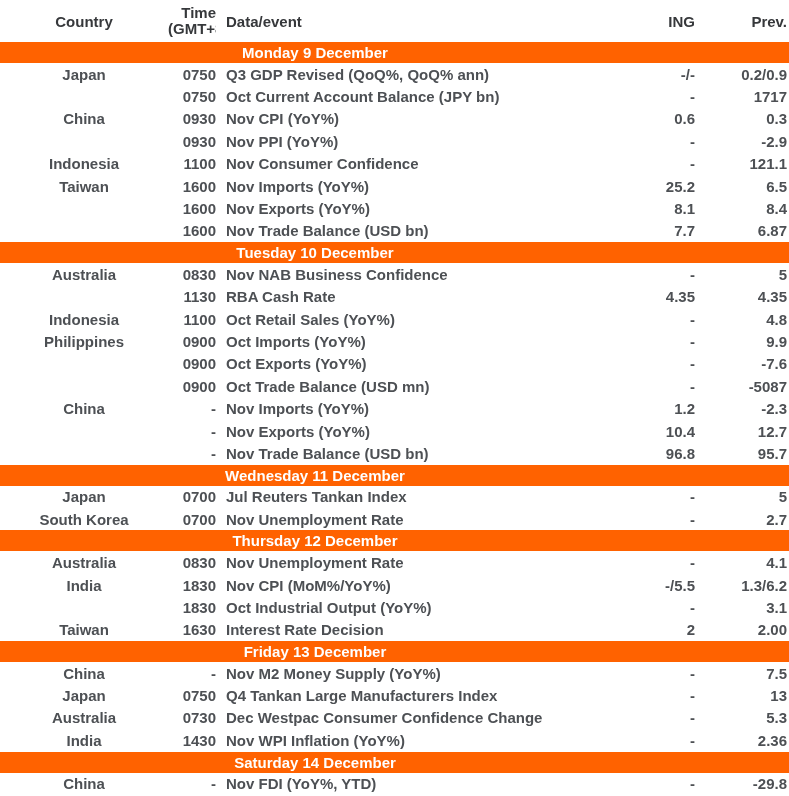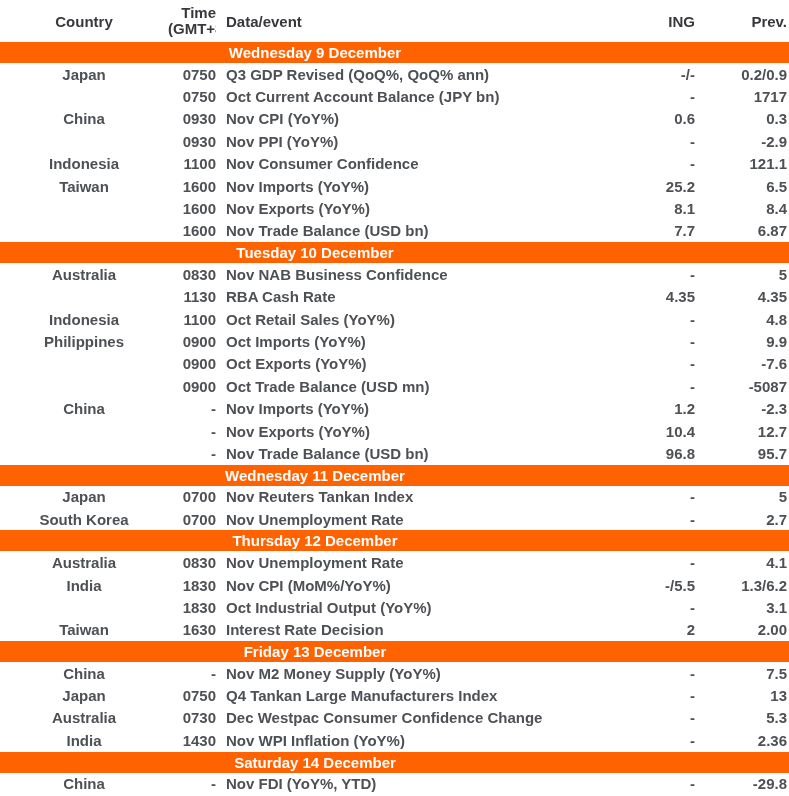--- a/index.html
+++ b/index.html
@@ -76,21 +76,21 @@
           <span>Time</span><br>
           <span>(GMT+8)</span>
         </th>
         <th class="h-event">Data/event</th>
         <th class="h-ing">ING</th>
         <th class="h-prev">Prev.</th>
       </tr>
     </thead>
     <tbody id="table-body">
   <tr class="band">
-    <td class="band-label" colspan="3">Wednesday 9 December</td>
+    <td class="band-label" colspan="3">Monday 9 December</td>
     <td class="band-fill" colspan="2"></td>
   </tr>
 
   <tr class="data-row">
     <td class="c-country">Japan</td>
     <td class="c-time">0750</td>
     <td class="c-event">Q3 GDP Revised (QoQ%, QoQ% ann)</td>
     <td class="c-ing">-/-</td>
     <td class="c-prev">0.2/0.9</td>
   </tr>
@@ -229,21 +229,21 @@
   </tr>
 
   <tr class="band">
     <td class="band-label" colspan="3">Wednesday 11 December</td>
     <td class="band-fill" colspan="2"></td>
   </tr>
 
   <tr class="data-row">
     <td class="c-country">Japan</td>
     <td class="c-time">0700</td>
-    <td class="c-event">Nov Reuters Tankan Index</td>
+    <td class="c-event">Jul Reuters Tankan Index</td>
     <td class="c-ing">-</td>
     <td class="c-prev">5</td>
   </tr>
 
   <tr class="data-row">
     <td class="c-country">South Korea</td>
     <td class="c-time">0700</td>
     <td class="c-event">Nov Unemployment Rate</td>
     <td class="c-ing">-</td>
     <td class="c-prev">2.7</td>

